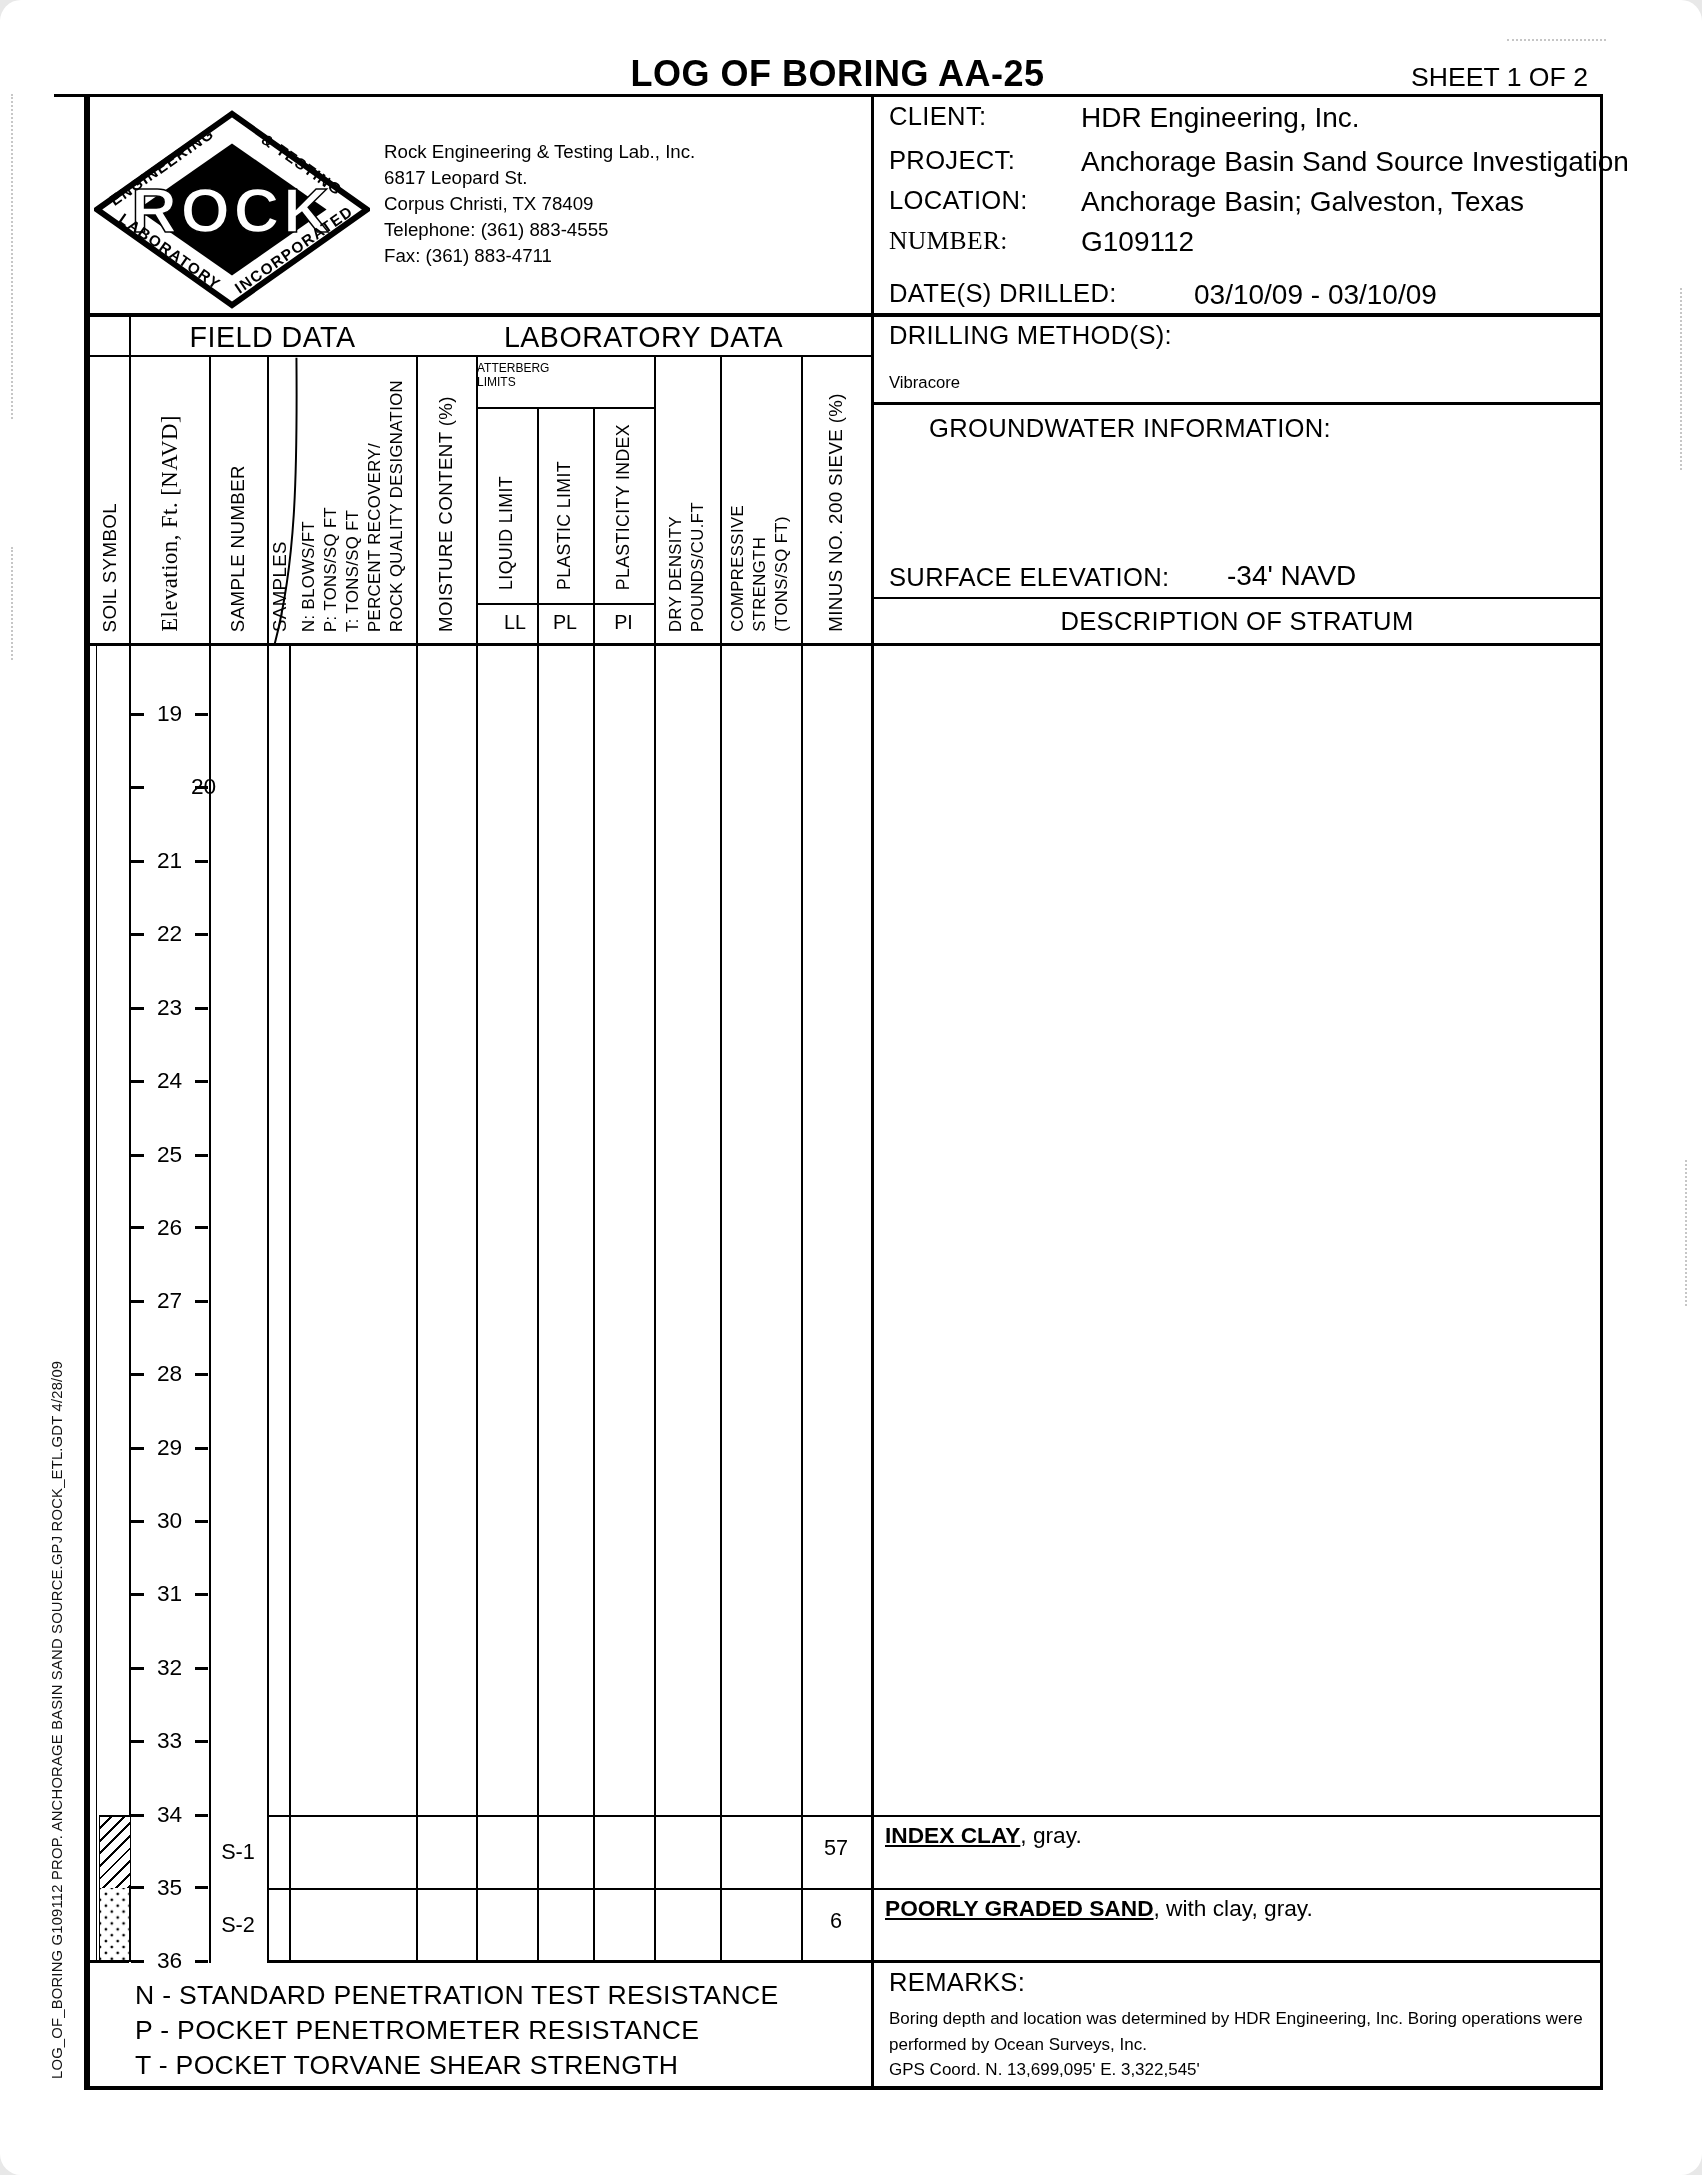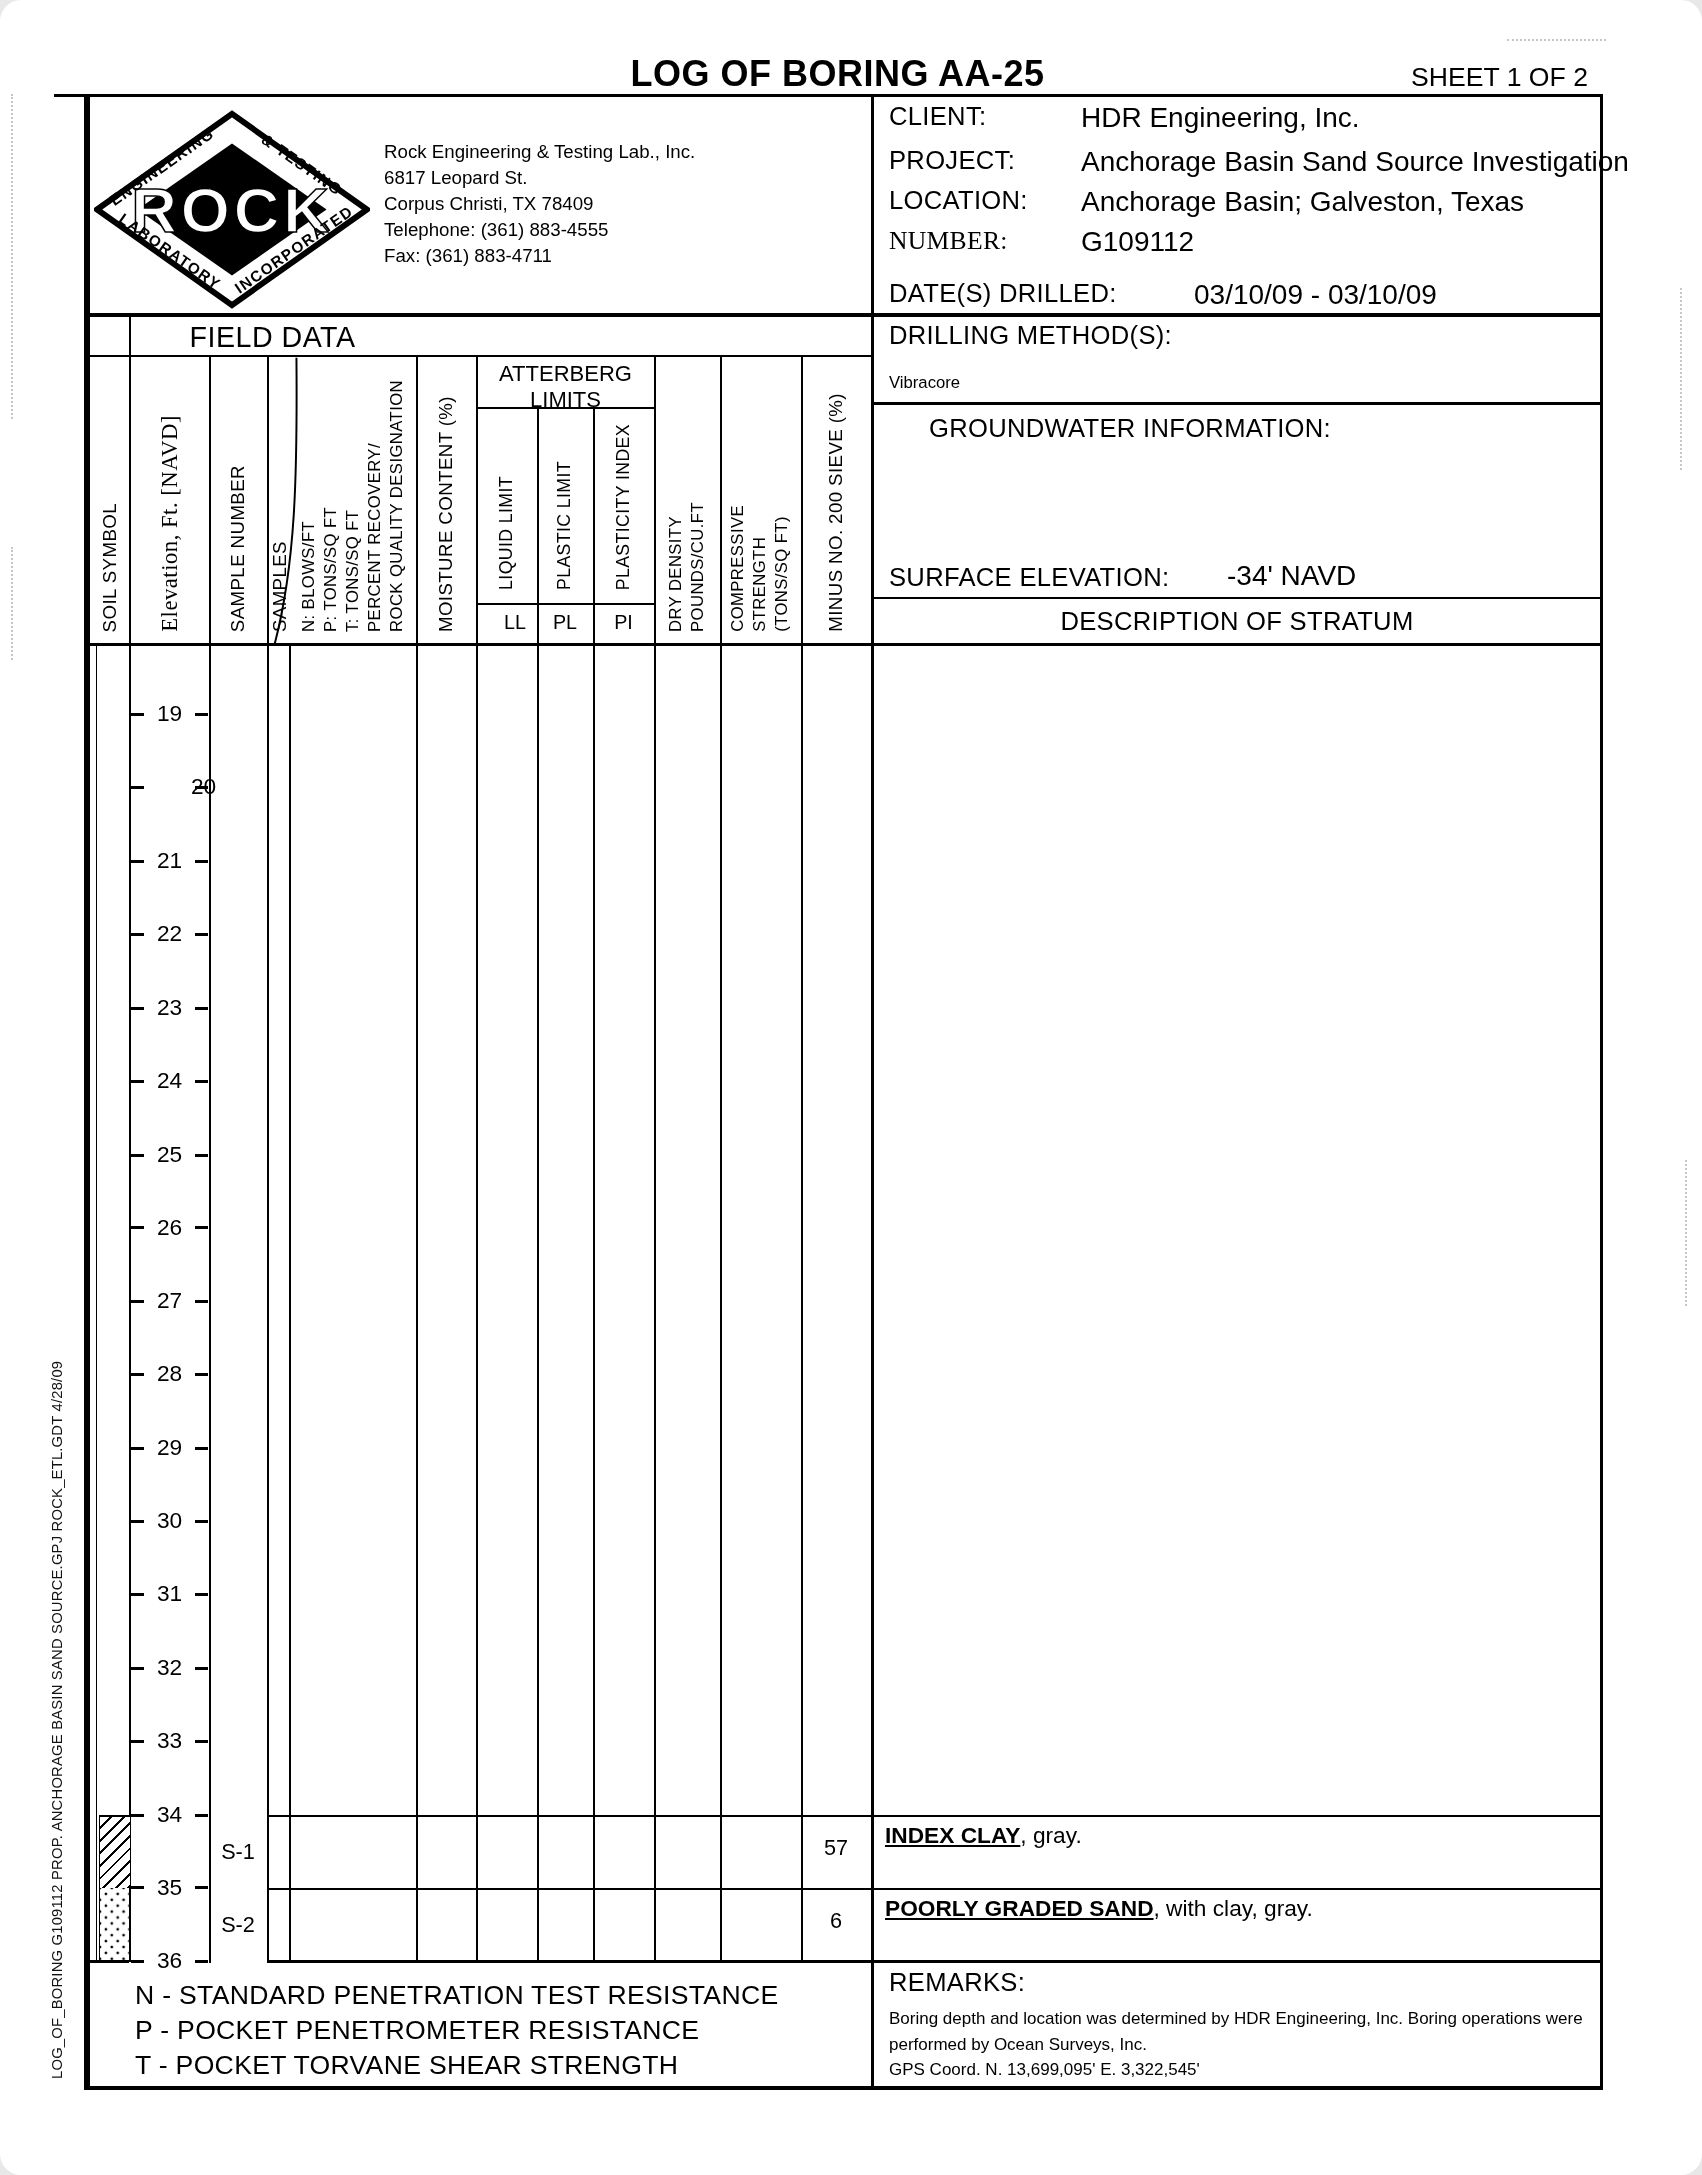--- a/index.html
+++ b/index.html
@@ -10,21 +10,21 @@
   
   .vtext{writing-mode:vertical-rl;transform:rotate(180deg);white-space:pre-line;
          font-size:18.7px;line-height:1.32;letter-spacing:0.4px;}
   .hcell{position:absolute;display:flex;align-items:flex-end;justify-content:center;
          padding-bottom:6.9px;box-sizing:border-box;}
   .serif{font-family:"Liberation Serif",serif;font-size:22.7px;letter-spacing:0.5px;}
   .lab-band{position:absolute;font-size:28.6px;text-align:center;letter-spacing:0.5px;}
   .info-label{position:absolute;font-size:25.6px;letter-spacing:0.3px;}
   .info-value{position:absolute;font-size:28px;margin-left:39px;}
   .small-note{position:absolute;font-size:16.7px;}
-  .att-label{position:absolute;font-size:22px;text-align:center;line-height:1.18;white-space:pre-line;}
+  .att-label{position:absolute;font-size:12px;text-align:left;line-height:1.18;white-space:pre-line;}
   .llplpi{position:absolute;font-size:19.7px;text-align:center;padding-top:7.9px;box-sizing:border-box;}
   .depth-num{position:absolute;font-size:22.7px;text-align:center;}
   .sampletxt{position:absolute;font-size:21.7px;text-align:center;}
   .stratum{position:absolute;font-size:22.7px;}
   .sname{font-weight:bold;text-decoration:underline;}
   .legend-line{font-size:26.6px;letter-spacing:0.3px;line-height:35px;}
   .remarks-body{font-size:17px;line-height:25.6px;}
   .hatch-clay{position:absolute;box-sizing:border-box;border-top:2px solid #000;border-left:1px solid #000;
       background:repeating-linear-gradient(135deg,#fff 0 6.9px,#000 6.9px 8.9px);}
   .hatch-sand{position:absolute;box-sizing:border-box;border-left:1px solid #000;
@@ -67,20 +67,21 @@
   <div class="info-label" style="left:889px;top:146px;">PROJECT:</div>
   <div class="info-value" style="left:1042px;top:146px;">Anchorage Basin Sand Source Investigation</div>
   <div class="info-label" style="left:889px;top:186px;">LOCATION:</div>
   <div class="info-value" style="left:1042px;top:186px;">Anchorage Basin; Galveston, Texas</div>
   <div class="info-label" style="left:889px;top:226px;font-family:Liberation Serif, serif;">NUMBER:</div>
   <div class="info-value" style="left:1042px;top:226px;">G109112</div>
   <div class="info-label" style="left:889px;top:279px;">DATE(S) DRILLED:</div>
   <div class="info-value" style="left:1155px;top:279px;">03/10/09 - 03/10/09</div>
 
   <div class="lab-band" style="left:129px;top:321px;width:287px;">FIELD DATA</div>
+  <div class="lab-band" style="left:416px;top:321px;width:455px;">LABORATORY DATA</div>
 
   <div class="hcell" style="left:92px;top:360px;width:37px;height:279px;">
     <div class="vtext">SOIL SYMBOL</div>
   </div>
   <div class="hcell" style="left:131px;top:360px;width:77px;height:279px;">
     <div class="vtext serif">Elevation, Ft. [NAVD]</div>
   </div>
   <div class="hcell" style="left:210px;top:360px;width:56px;height:279px;">
     <div class="vtext">SAMPLE NUMBER</div>
   </div>

